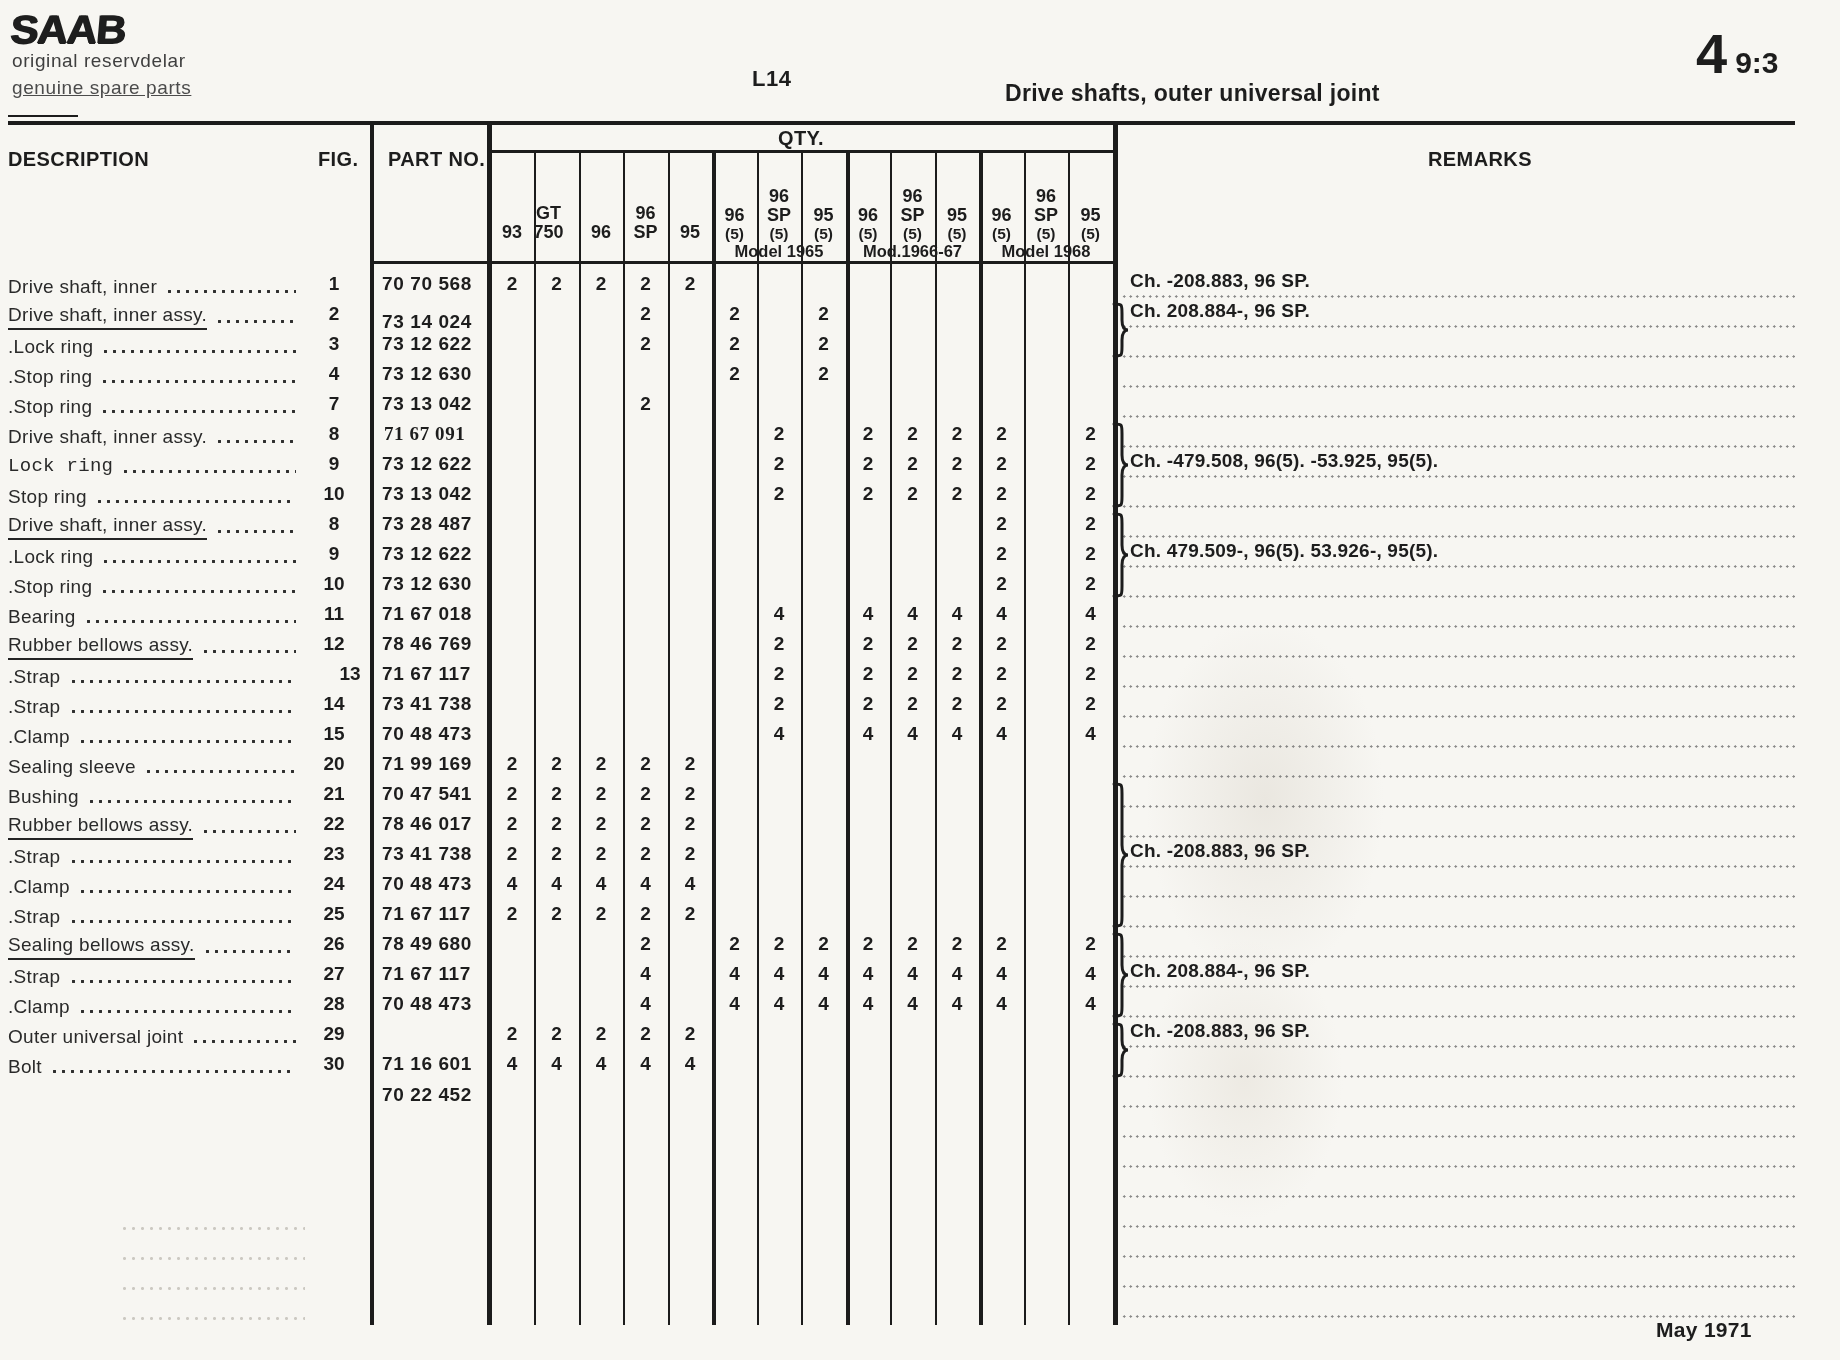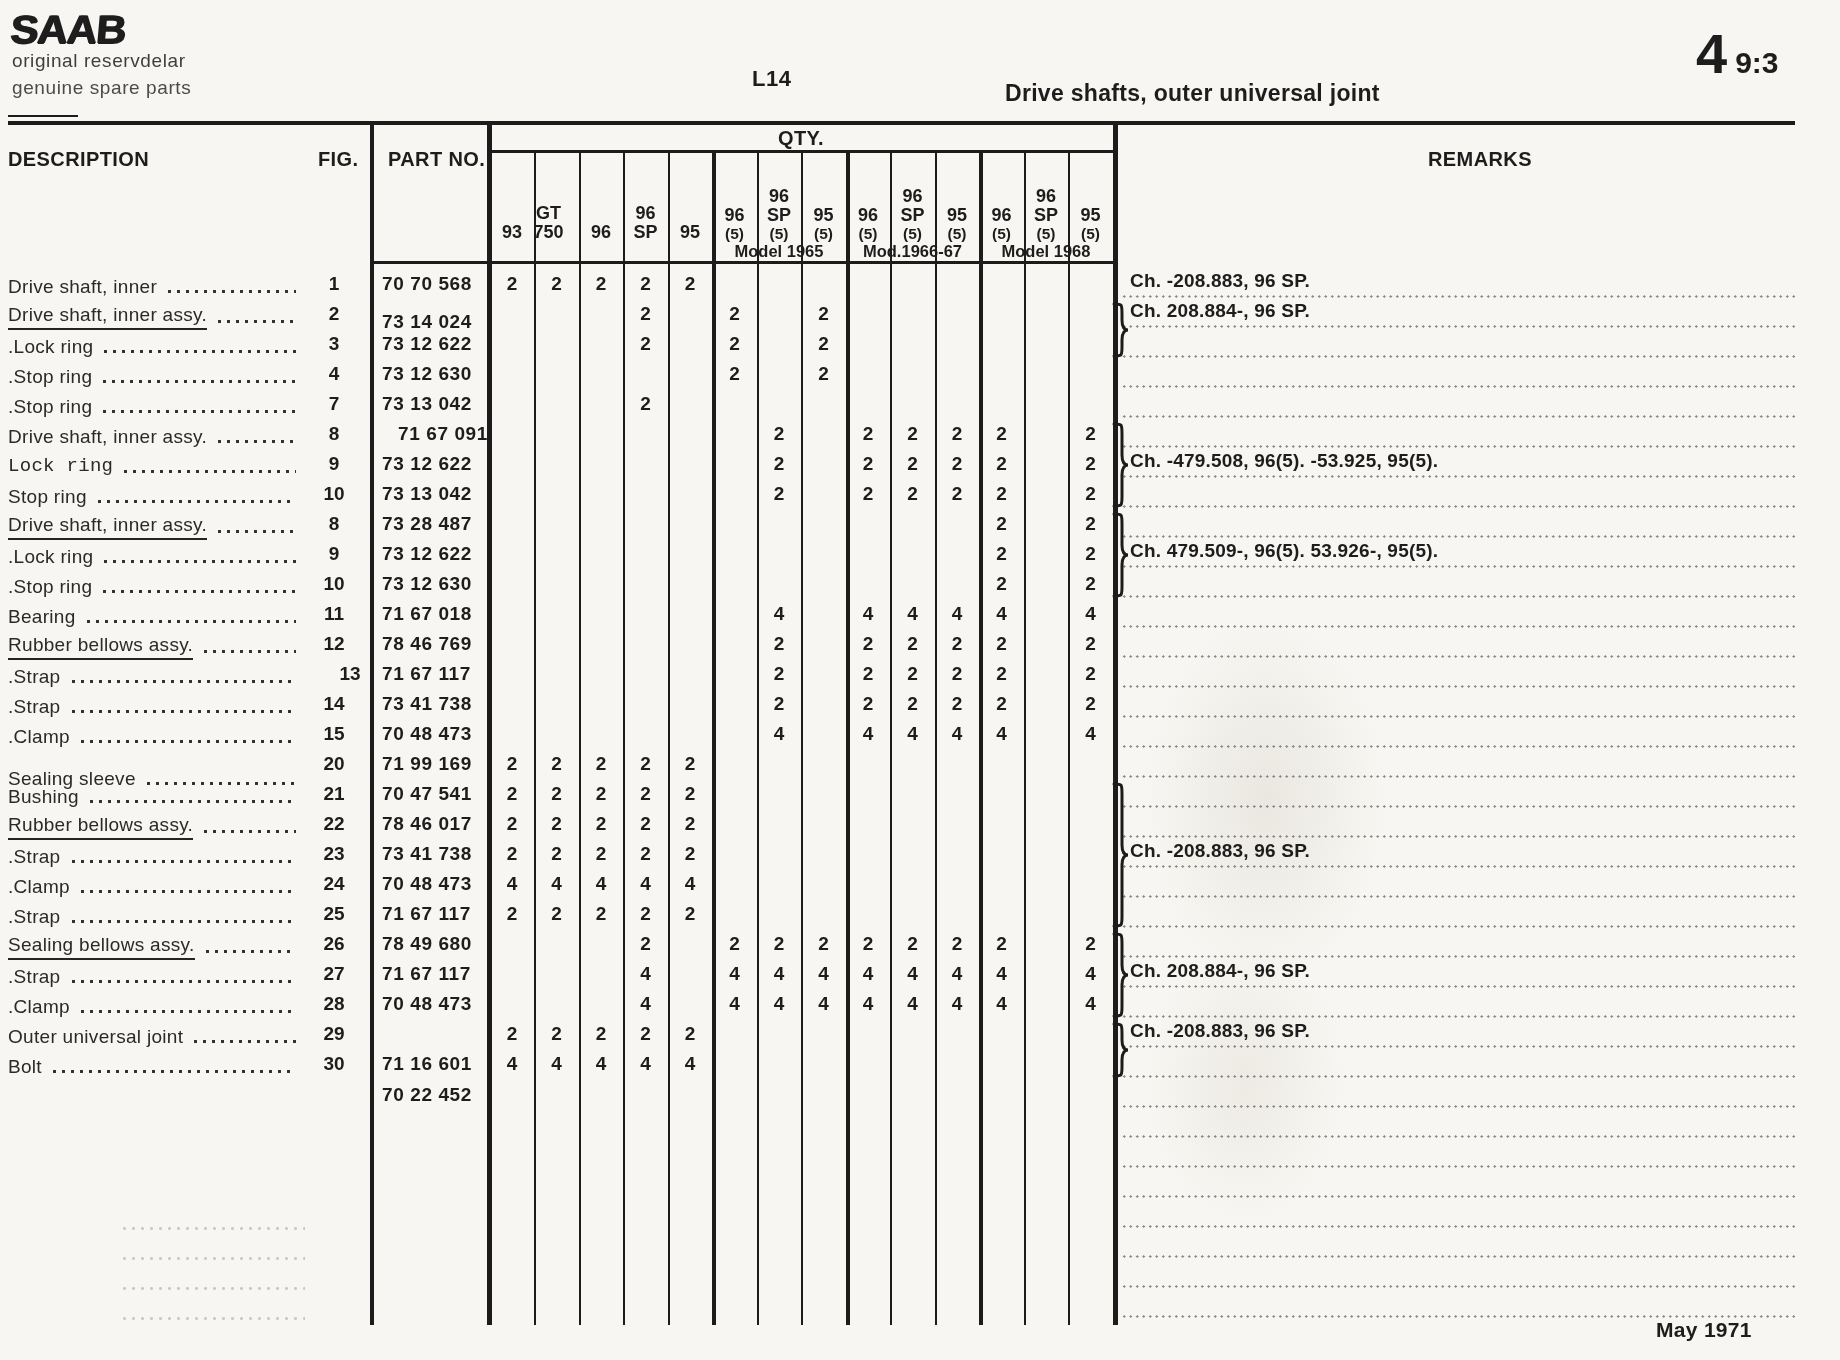--- a/index.html
+++ b/index.html
@@ -84,21 +84,21 @@
   .footerdate{font-weight:bold;font-size:21px;letter-spacing:.3px;}
   svg.brace{position:absolute;overflow:visible;}
 </style>
 </head>
 <body>
 
 <div class="page">
 
   <div class="abs logo" style="left:10px;top:6px;">SAAB</div>
   <div class="abs brandline" style="left:12px;top:50px;">original reservdelar</div>
-  <div class="abs brandline" style="left:12px;top:77px;color:#4b4b4b;">genuine spare parts</div>
+  <div class="abs brandline" style="left:12px;top:77px;color:#4b4b4b;text-decoration:underline;">genuine spare parts</div>
 
   <div class="abs doccode" style="left:752px;top:66px;">L14</div>
   <div class="abs doctitle" style="left:1005px;top:80px;">Drive shafts, outer universal joint</div>
   <div class="abs" style="left:1696px;top:26px;display:flex;align-items:flex-end;gap:8px;">
     <span class="pgbig">4</span>
     <span class="pgsmall" style="padding-bottom:4px;">9:3</span>
   </div>
 
   <div id="lines">
       <div class="hline" style="left:8px;top:121px;width:1787px;height:4px;"></div>
@@ -246,21 +246,21 @@
         <div class="figcell" style="left:300px;top:390px;">7</div>
         <div class="partcell" style="left:382px;top:390px;width:102px;">73 13 042</div>
         <div class="qtyval" style="left:624px;top:390px;width:43px;">2</div>
       </div>
       <div>
         <div class="row-desc" style="left:8px;top:420px;width:290px;">
           <span class="dtext">Drive shaft, inner assy.</span>
           <div class="leader"></div>
         </div>
         <div class="figcell" style="left:300px;top:420px;">8</div>
-        <div class="partcell" style="left:398px;top:420px;width:102px;">71 67 091</div>
+        <div class="partcell" style="left:384px;top:420px;width:102px;font-family:Liberation Serif, serif;">71 67 091</div>
         <div class="qtyval" style="left:758px;top:420px;width:42px;">2</div>
         <div class="qtyval" style="left:847px;top:420px;width:42px;">2</div>
         <div class="qtyval" style="left:891px;top:420px;width:43px;">2</div>
         <div class="qtyval" style="left:936px;top:420px;width:42px;">2</div>
         <div class="qtyval" style="left:980px;top:420px;width:43px;">2</div>
         <div class="qtyval" style="left:1069px;top:420px;width:43px;">2</div>
       </div>
       <div>
         <div class="row-desc" style="left:8px;top:450px;width:290px;font-family:Liberation Mono, monospace;">
           <span class="dtext">Lock ring</span>
@@ -383,21 +383,21 @@
         <div class="figcell" style="left:300px;top:720px;">15</div>
         <div class="partcell" style="left:382px;top:720px;width:102px;">70 48 473</div>
         <div class="qtyval" style="left:758px;top:720px;width:42px;">4</div>
         <div class="qtyval" style="left:847px;top:720px;width:42px;">4</div>
         <div class="qtyval" style="left:891px;top:720px;width:43px;">4</div>
         <div class="qtyval" style="left:936px;top:720px;width:42px;">4</div>
         <div class="qtyval" style="left:980px;top:720px;width:43px;">4</div>
         <div class="qtyval" style="left:1069px;top:720px;width:43px;">4</div>
       </div>
       <div>
-        <div class="row-desc" style="left:8px;top:750px;width:290px;margin-top:12px;">
+        <div class="row-desc" style="left:8px;top:750px;width:290px;">
           <span class="dtext">Sealing sleeve</span>
           <div class="leader"></div>
         </div>
         <div class="figcell" style="left:300px;top:750px;">20</div>
         <div class="partcell" style="left:382px;top:750px;width:102px;">71 99 169</div>
         <div class="qtyval" style="left:491px;top:750px;width:42px;">2</div>
         <div class="qtyval" style="left:535px;top:750px;width:43px;">2</div>
         <div class="qtyval" style="left:580px;top:750px;width:42px;">2</div>
         <div class="qtyval" style="left:624px;top:750px;width:43px;">2</div>
         <div class="qtyval" style="left:669px;top:750px;width:42px;">2</div>

